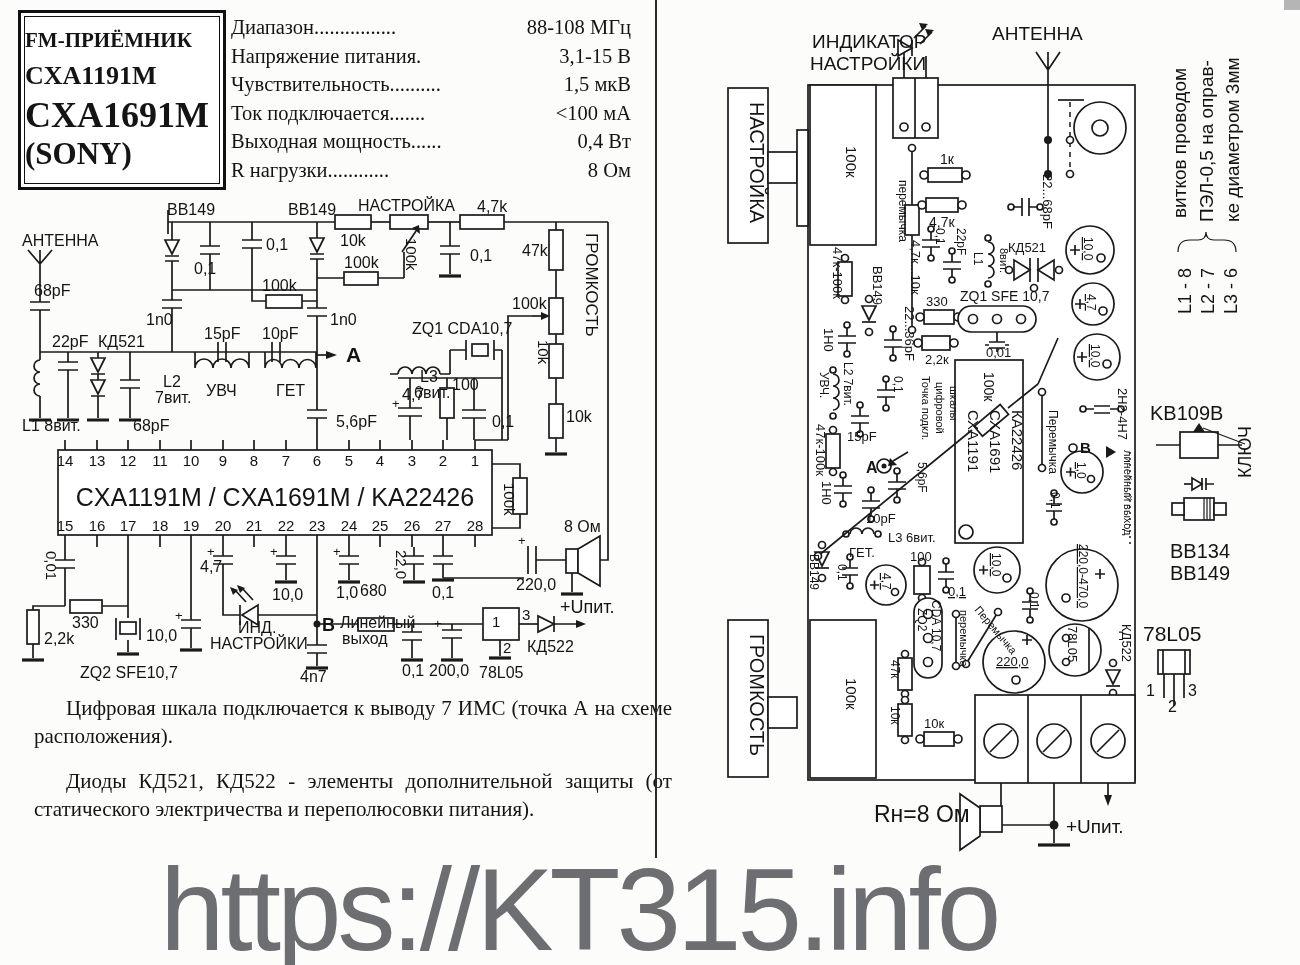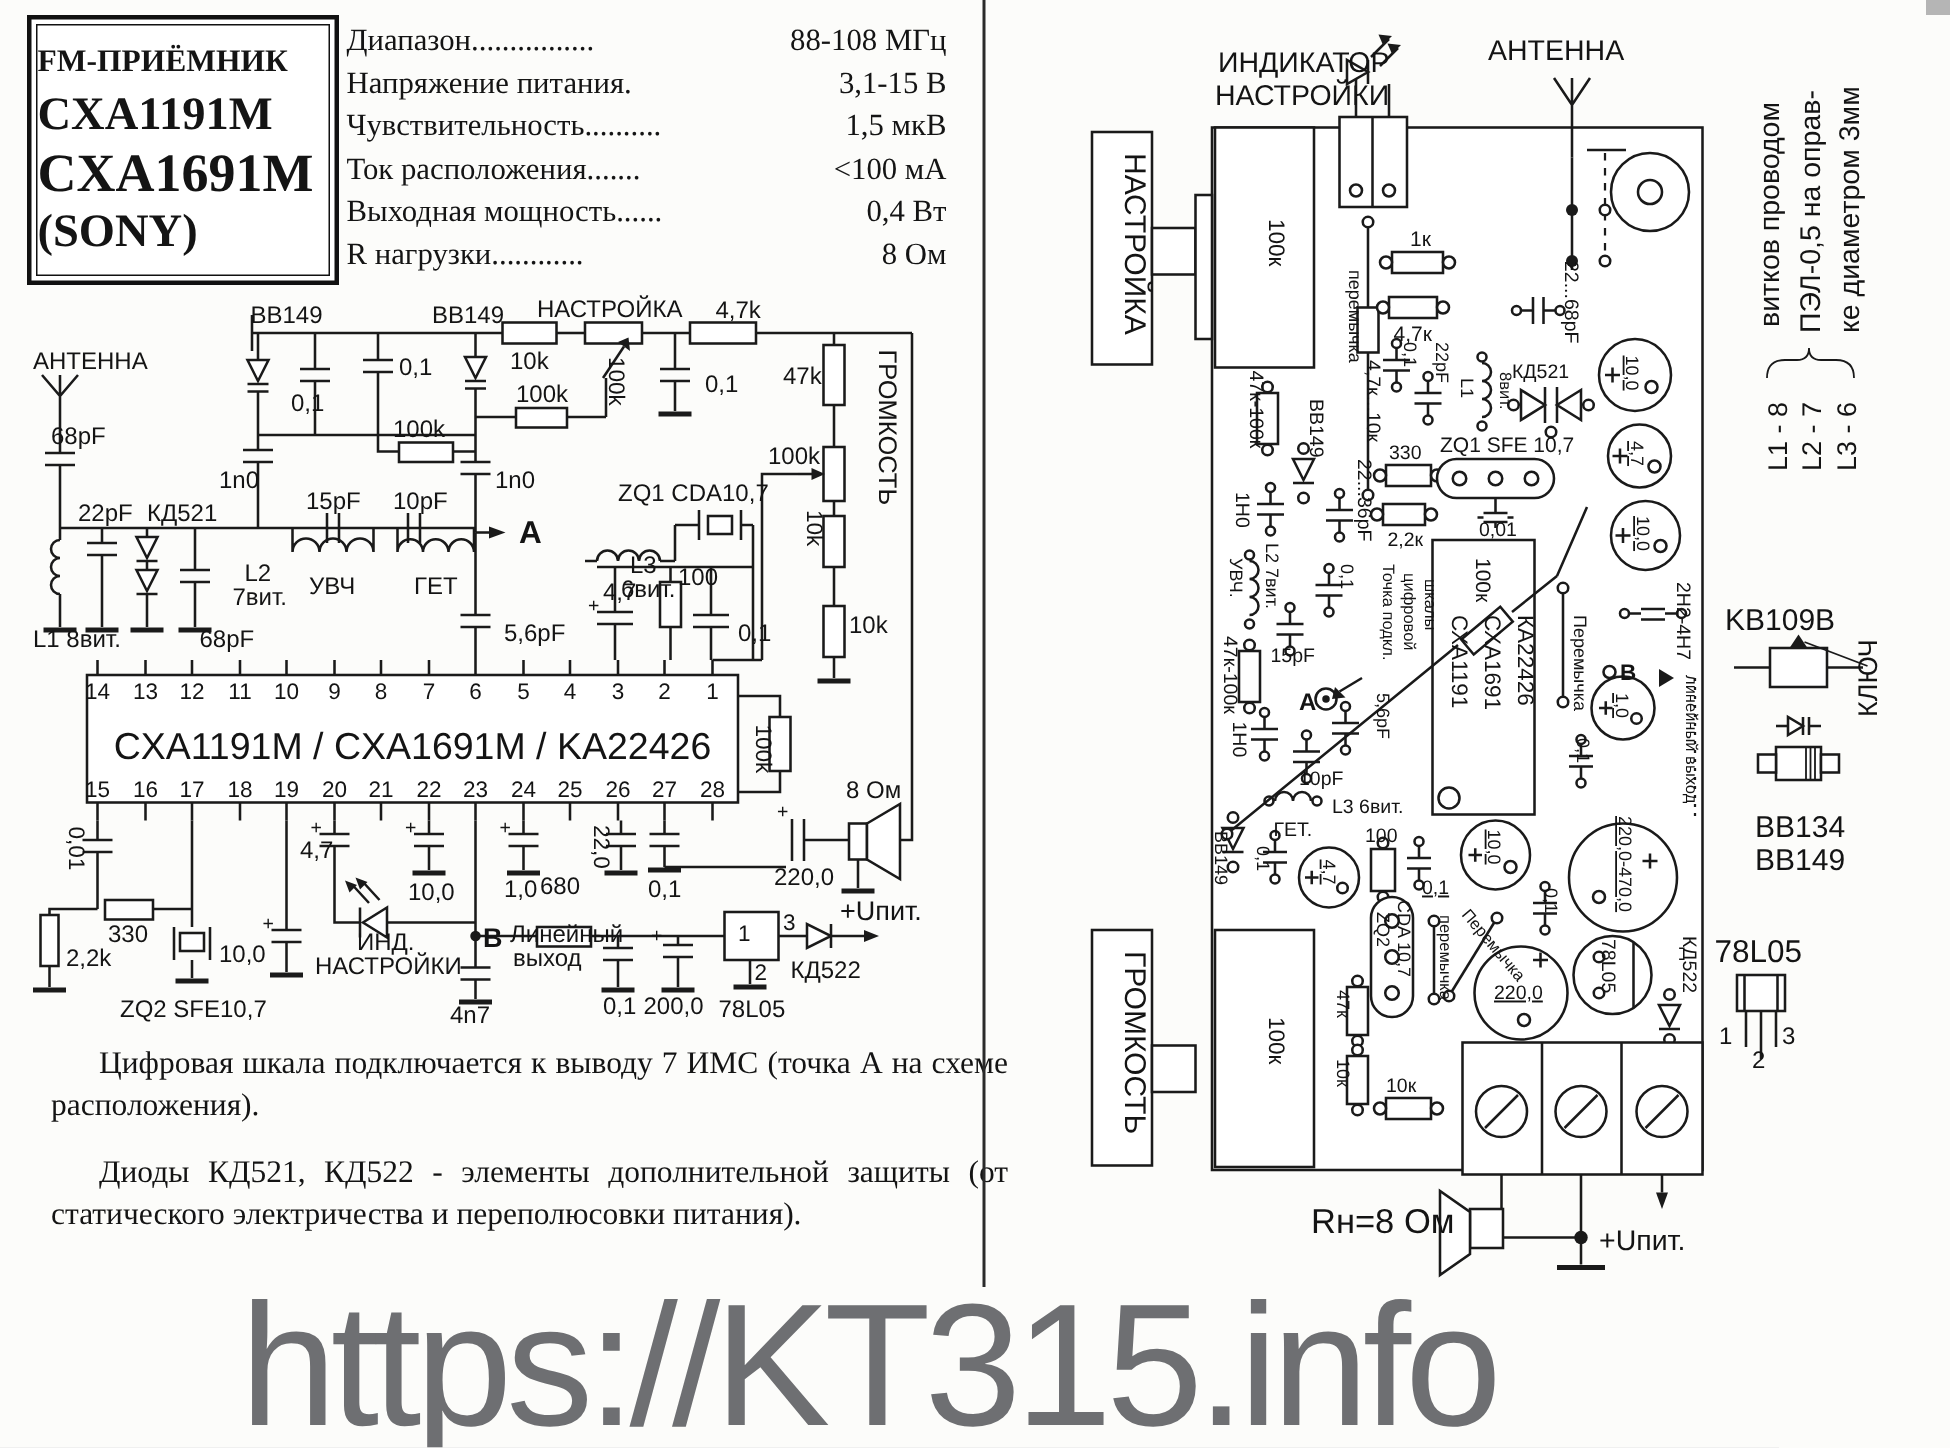--- a/index.html
+++ b/index.html
@@ -13,21 +13,21 @@
   .comp{fill:#fff;stroke:#1a1a1a;stroke-width:1.7;}
   .blk{fill:#1a1a1a;stroke:none;}
   .dash{fill:none;stroke:#1a1a1a;stroke-width:1.5;stroke-dasharray:5 5;}
   .dots{fill:none;stroke:#1a1a1a;stroke-width:1.5;stroke-dasharray:2 4;}
   .title-box{position:absolute;left:18px;top:10px;width:202px;height:174px;
      border:3px solid #111;background:#fff;}
   .title-inner{position:absolute;inset:3px;border:1.5px solid #111;
      display:flex;flex-direction:column;justify-content:center;align-items:flex-start;
      font-family:"Liberation Serif",serif;font-weight:bold;text-align:center;}
   .tb1{font-size:21px;line-height:30px;}
-  .tb2{font-size:31px;line-height:42px;}
+  .tb2{font-size:26px;line-height:42px;}
   .tb3{font-size:36px;line-height:36px;}
   .tb4{font-size:31px;line-height:42px;}
   .specs{position:absolute;left:231px;top:13px;width:400px;
      font-family:"Liberation Serif",serif;font-size:20.5px;}
   .spec-row{display:flex;justify-content:space-between;line-height:28.5px;white-space:nowrap;}
   .spec-val{text-align:right;}
   .notes{position:absolute;left:8px;top:694px;width:638px;
      font-family:"Liberation Serif",serif;font-size:21px;line-height:1.35;text-align:justify;margin-left:26px;}
   .notes p{margin:0 0 16px 0;text-indent:32px;}
   .watermark{position:absolute;left:160px;top:843px;width:1010px;
@@ -57,21 +57,21 @@
       </div>
     <div class="spec-row">
         <span>Напряжение питания.</span>
         <span class="spec-val">3,1-15 В</span>
       </div>
     <div class="spec-row">
         <span>Чувствительность..........</span>
         <span class="spec-val">1,5 мкВ</span>
       </div>
     <div class="spec-row">
-        <span>Ток расположения.......</span>
+        <span>Ток подключается.......</span>
         <span class="spec-val">&lt;100 мА</span>
       </div>
     <div class="spec-row">
         <span>Выходная мощность......</span>
         <span class="spec-val">0,4 Вт</span>
       </div>
     <div class="spec-row">
         <span>R нагрузки............</span>
         <span class="spec-val">8 Ом</span>
       </div>

